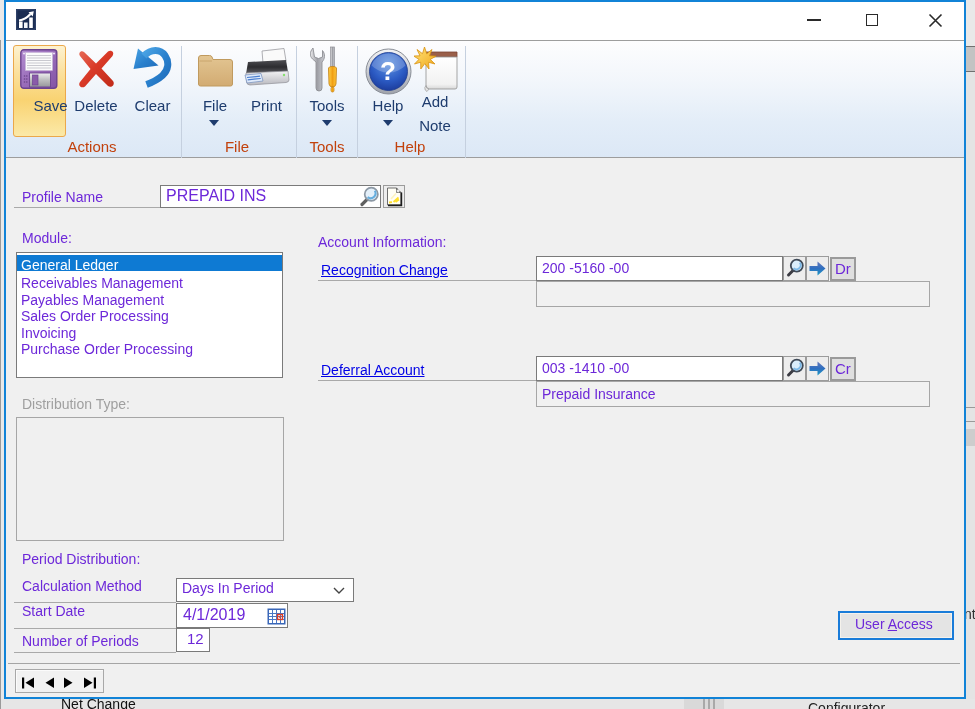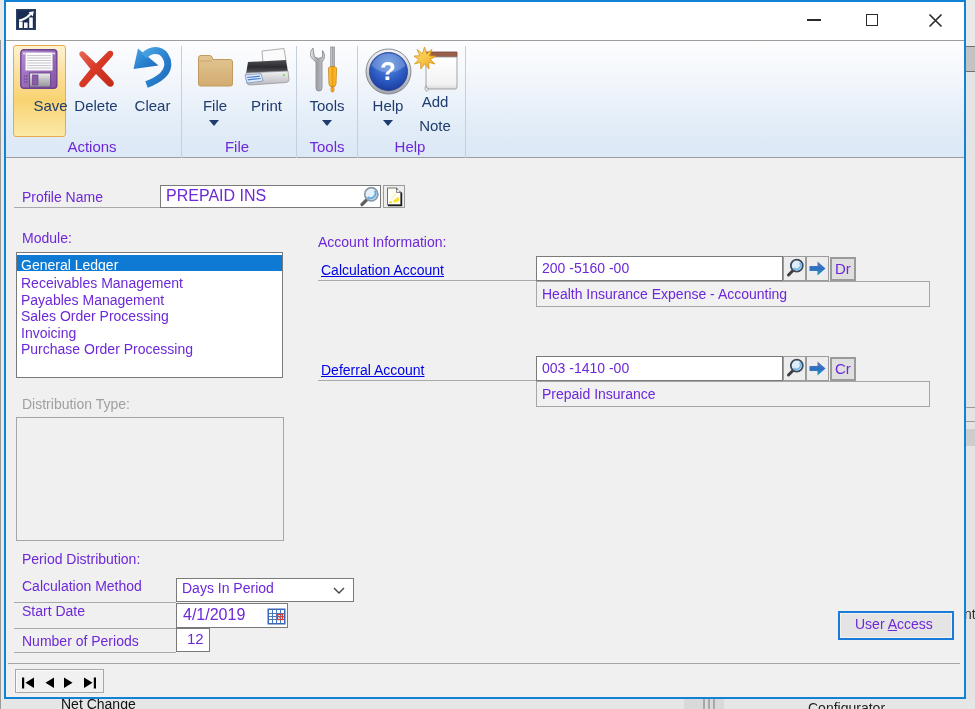--- a/index.html
+++ b/index.html
@@ -5,21 +5,21 @@
 * { margin:0; padding:0; box-sizing:border-box; }
 html,body { width:975px; height:709px; overflow:hidden; }
 body { font-family:"Liberation Sans", sans-serif; background:#e9e9e9; position:relative; }
 .abs { position:absolute; }
 .lbl { position:absolute; font-size:14px; color:#6d28d9; white-space:nowrap; }
 .hline { position:absolute; height:1px; background:#a9a9a9; }
 .inp { position:absolute; background:#fff; border:1px solid #7a7a7a; }
 .descbox { position:absolute; background:#f1f1f1; border:1px solid #a6a6a6; }
 .link { position:absolute; font-size:14px; color:#0000e6; text-decoration:underline; white-space:nowrap; }
 .ribbtn-label { position:absolute; font-size:15px; color:#1e3c6e; white-space:nowrap; text-align:center; }
-.grp-label { position:absolute; font-size:15px; color:#6d28d9; white-space:nowrap; text-align:center; }
+.grp-label { position:absolute; font-size:15px; color:#c2410c; white-space:nowrap; text-align:center; }
 .vsep { position:absolute; width:1px; background:#c5d0df; top:44px; height:112px; }
 svg { position:absolute; display:block; }
 </style>
 </head>
 <body>
 
 <div class="abs" style="left:966px; top:0; width:9px; height:709px; background:#e9e9e9;"></div>
 <div class="abs" style="left:0; top:40px; width:1px; height:669px; background:#9a9a9a;"></div>
 <div class="abs" style="left:966px; top:46px; width:9px; height:1px; background:#707070;"></div>
 <div class="abs" style="left:966px; top:47px; width:9px; height:24px; background:#c3c3c3;"></div>
@@ -266,21 +266,21 @@
   <div class="inp" style="left:10px; top:250px; width:267px; height:126px;"></div>
   <div class="abs" style="left:11px; top:253px; width:265px; height:16px; background:#0e7ad3;"></div>
   <div class="lbl" style="left:15px; top:255px; color:#fff;">General Ledger</div>
   <div class="lbl" style="left:15px; top:273px;">Receivables Management</div>
   <div class="lbl" style="left:15px; top:289.5px;">Payables Management</div>
   <div class="lbl" style="left:15px; top:306px;">Sales Order Processing</div>
   <div class="lbl" style="left:15px; top:322.5px;">Invoicing</div>
   <div class="lbl" style="left:15px; top:339px;">Purchase Order Processing</div>
 
   <div class="lbl" style="left:312px; top:232px;">Account Information:</div>
-  <div class="link" style="left:315px; top:260px;">Calculation Account</div>
+  <div class="link" style="left:315px; top:260px;">Recognition Change</div>
   <div class="hline" style="left:312px; top:278px; width:218px;"></div>
   <div class="inp" style="left:530px; top:254px; width:247px; height:25px;"></div>
   <div class="lbl" style="left:536px; top:258px;">200 -5160 -00</div>
   <div class="abs" style="left:777px; top:254px; width:23px; height:25px; border:1px solid #9b9b9b; background:#ededed;"></div>
   <svg style="left:780px; top:256px;" width="18" height="20" viewBox="0 0 18 20">
     <line x1="2.5" y1="17" x2="7" y2="12.5" stroke="#3c3c44" stroke-width="3" stroke-linecap="round"></line>
     <circle cx="10.8" cy="7.6" r="6" fill="#daeefc" stroke="#3f4a58" stroke-width="1.8"></circle>
     <path d="M7.6 10.2 A4.2 4.2 0 0 0 13.8 4.6" stroke="#7cb9e8" stroke-width="1.8" fill="none"></path>
   </svg>
   <div class="abs" style="left:800px; top:254px; width:23px; height:25px; border:1px solid #9b9b9b; background:#ededed;"></div>
@@ -290,21 +290,20 @@
       <stop offset="0" stop-color="#6679bb"></stop>
           <stop offset="0.5" stop-color="#2f6fc0"></stop>
           <stop offset="1" stop-color="#1e9ac4"></stop>
     </linearGradient>
       </defs>
     <path d="M1.5 6 L9.5 6 L9.5 1.5 L17.5 8.5 L9.5 15.5 L9.5 11 L1.5 11 Z" fill="url(#arrg1)"></path>
   </svg>
   <div class="abs" style="left:824px; top:255px; width:26px; height:24px; border:2px solid #9a9a9a; background:#dfdfdf;"></div>
   <div class="lbl" style="left:829px; top:258px; font-size:15px;">Dr</div>
   <div class="descbox" style="left:530px; top:279px; width:394px; height:26px;"></div>
-  <div class="lbl" style="left:536px; top:284px;">Health Insurance Expense - Accounting</div>
 
   <div class="link" style="left:315px; top:360px;">Deferral Account</div>
   <div class="hline" style="left:312px; top:378px; width:218px;"></div>
   <div class="inp" style="left:530px; top:354px; width:247px; height:25px;"></div>
   <div class="lbl" style="left:536px; top:358px;">003 -1410 -00</div>
   <div class="abs" style="left:777px; top:354px; width:23px; height:25px; border:1px solid #9b9b9b; background:#ededed;"></div>
   <svg style="left:780px; top:356px;" width="18" height="20" viewBox="0 0 18 20">
     <line x1="2.5" y1="17" x2="7" y2="12.5" stroke="#3c3c44" stroke-width="3" stroke-linecap="round"></line>
     <circle cx="10.8" cy="7.6" r="6" fill="#daeefc" stroke="#3f4a58" stroke-width="1.8"></circle>
     <path d="M7.6 10.2 A4.2 4.2 0 0 0 13.8 4.6" stroke="#7cb9e8" stroke-width="1.8" fill="none"></path>

